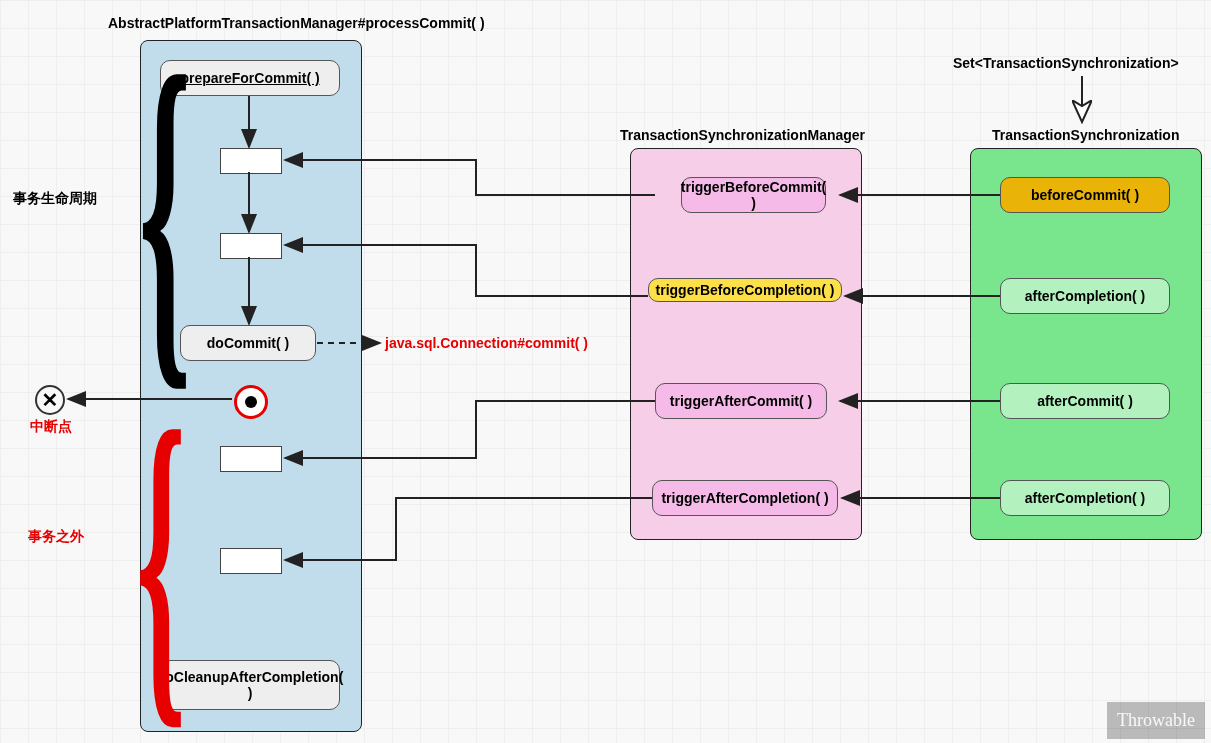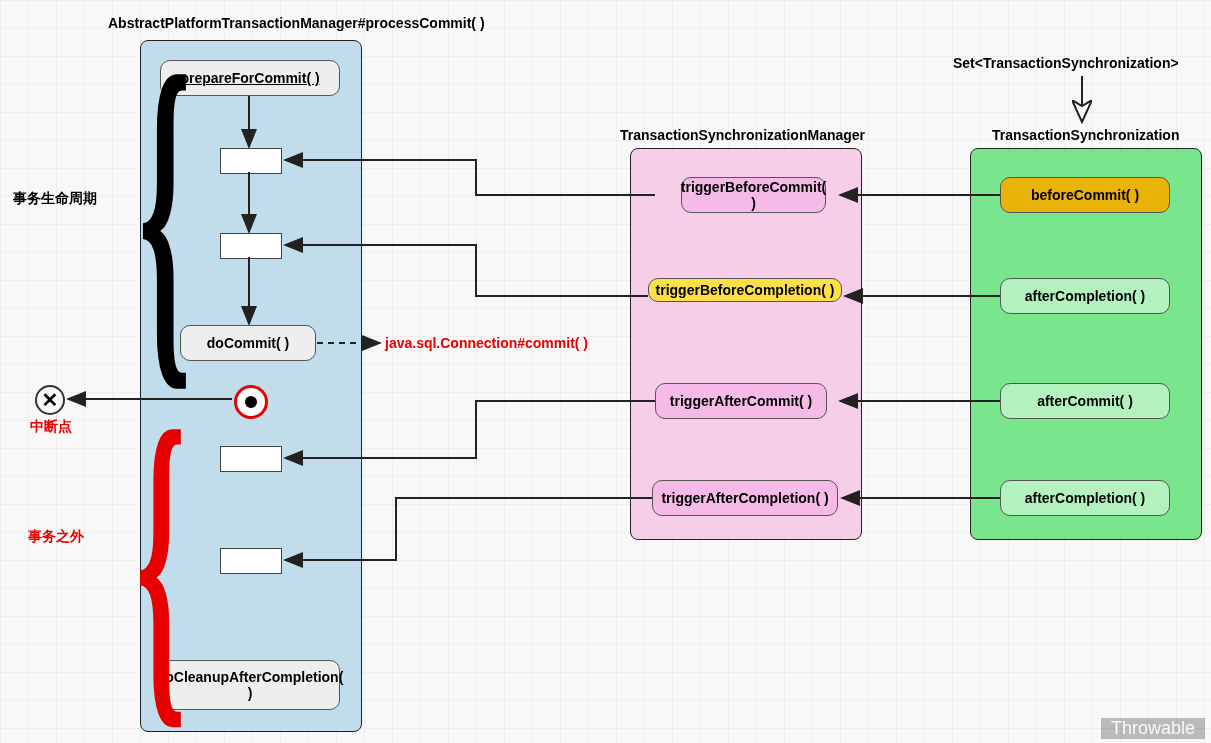--- a/index.html
+++ b/index.html
@@ -84,23 +84,23 @@
     font-size: 20px;
     font-weight: bold;
     background: #f8f8f8;
   }
   .watermark {
     position: absolute;
     right: 6px;
     bottom: 4px;
     color: rgba(255,255,255,0.9);
     background: rgba(0,0,0,0.25);
-    padding: 0 10px;
+    padding: 8px 10px;
     font-size: 18px;
-    font-family: Liberation Sans, sans-serif;
+    font-family: Liberation Serif, serif;
   }
 </style>
 </head>
 <body>
 
 <div class="title" style="left:108px; top:15px;">AbstractPlatformTransactionManager#processCommit( )</div>
 <div class="title" style="left:620px; top:127px;">TransactionSynchronizationManager</div>
 <div class="title" style="left:953px; top:55px;">Set&lt;TransactionSynchronization&gt;</div>
 <div class="title" style="left:992px; top:127px;">TransactionSynchronization</div>
 

